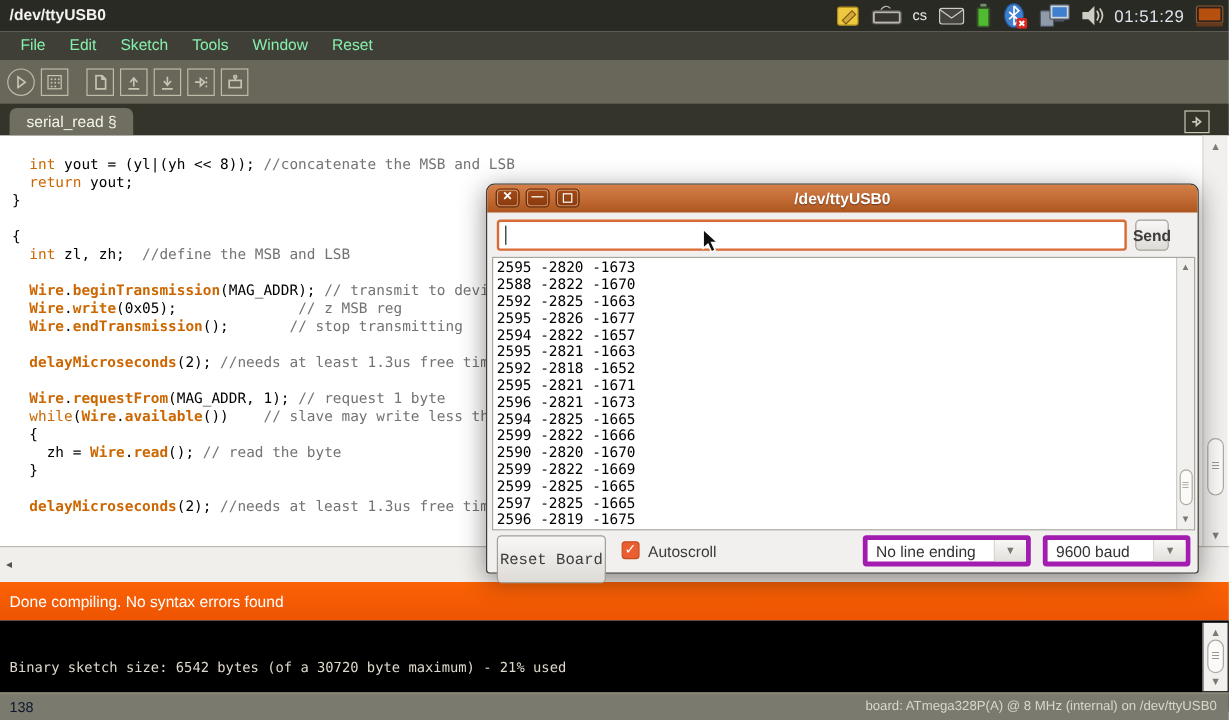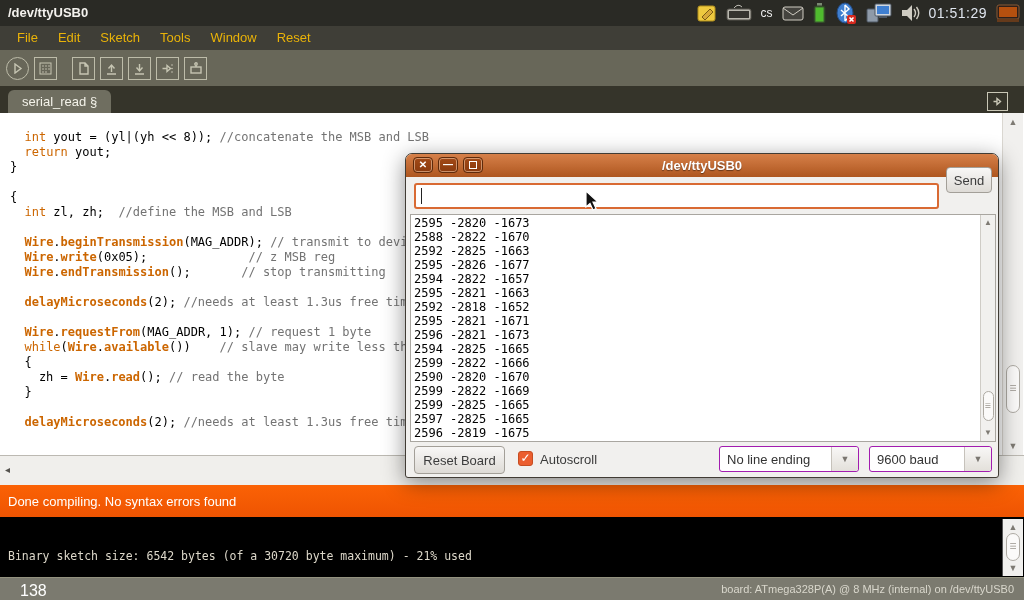--- a/index.html
+++ b/index.html
@@ -12,21 +12,21 @@
          background:#2a2a25;color:#fff;}
   .panel-title{left:8px;top:5px;font-size:13px;font-weight:bold;color:#f4f2ee;}
   .tray{right:4px;top:0;height:26px;display:flex;align-items:center;gap:9px;}
   .tray-ic{display:inline-flex;align-items:center;justify-content:center;}
   .kb-label{color:#eee;font-size:12px;}
   .clock{color:#dfe5ee;font-size:14px;letter-spacing:.5px;}
 
   
   .menubar{left:0;top:26px;width:1024px;height:24px;background:#3f3e37;
            display:flex;align-items:center;padding-left:8px;box-sizing:border-box;gap:2px;}
-  .menu-item{color:#eab308;font-size:13px;padding:2px 9px 3px 9px;text-align:center;}
+  .menu-item{color:#86efac;font-size:13px;padding:2px 9px 3px 9px;text-align:center;}
 
   
   .toolbar{left:0;top:50px;width:1024px;height:36px;background:#686759;
            display:flex;align-items:center;padding-left:6px;box-sizing:border-box;}
   .tbtn{width:23px;height:23px;border:1px solid #bdbca9;box-sizing:border-box;
         display:flex;align-items:center;justify-content:center;margin-right:5px;
         color:#c6c5b2;font-size:11px;}
   .tbtn.round{border-radius:50%;}
   .gap{width:10px;}
   .tb-glyph{stroke:#c6c5b2;fill:none;stroke-width:1.4;}
@@ -72,21 +72,21 @@
   
   .console{left:0;top:517px;width:1024px;height:76px;background:#000;}
   .console-text{left:8px;top:32px;color:#ddd8ca;
                 font-family:"DejaVu Sans Mono",monospace;font-size:11.5px;}
   .con-vscroll{right:1px;top:519px;width:21px;height:57px;background:#f1f0ee;
                border-left:1px solid #555;box-sizing:border-box;}
 
   
   .footer{left:0;top:577px;width:1024px;height:23px;background:#7b7a6f;
           border-top:1px solid #93927f;box-sizing:border-box;}
-  .footer-line{left:20px;top:4px;color:#ffffff;font-size:16px;}
+  .footer-line{left:8px;top:4px;color:#0f172a;font-size:12px;}
   .footer-board{right:10px;top:5px;color:#d9d7cc;font-size:11px;}
 
   
   .sm-win{left:405px;top:153px;width:594px;height:325px;background:#f1f0ee;
           border:1px solid #413c35;border-radius:7px 7px 3px 3px;box-sizing:border-box;
           box-shadow:0 5px 22px rgba(0,0,0,.45);}
   .sm-title{left:0;top:0;width:100%;height:23px;border-radius:6px 6px 0 0;
             background:linear-gradient(#d68049,#ae561f);
             display:flex;align-items:center;justify-content:center;
             color:#fff;font-weight:bold;font-size:13px;text-shadow:0 1px 1px rgba(0,0,0,.45);}
@@ -99,34 +99,34 @@
   .wbtn .sq{width:6px;height:6px;border:1.5px solid #fff;}
   .sm-input{left:8px;top:29px;width:525px;height:26px;background:#fff;
             border:2px solid #d96a33;border-radius:3px;box-sizing:border-box;
             font-size:13px;padding:0 6px;outline:none;color:#000;
             font-family:"Liberation Sans",sans-serif;}
   .caret{left:15px;top:34px;width:1px;height:16px;background:#222;}
   .btn{background:linear-gradient(#f8f7f6,#dedbd6);border:1px solid #a39f98;
        border-radius:4px;color:#3c3c3c;font-size:13px;
        display:flex;align-items:center;justify-content:center;box-sizing:border-box;
        font-family:"Liberation Sans",sans-serif;}
-  .sm-send{left:540px;top:13px;width:46px;height:26px;}
+  .sm-send{left:540px;top:29px;width:28px;height:26px;font-weight:bold;}
   .sm-data{left:4px;top:60px;width:586px;height:228px;background:#fff;
            border:1px solid #a9a6a0;box-sizing:border-box;overflow:hidden;}
   .sm-pre{position:absolute;left:3px;top:1px;margin:0;
           font-family:"DejaVu Sans Mono",monospace;font-size:12px;line-height:14px;color:#000;}
   .sm-vscroll{position:absolute;right:0;top:0;width:15px;height:226px;
               background:#f1f0ee;border-left:1px solid #cfccc6;box-sizing:border-box;}
   .sm-controls{left:0;top:288px;width:594px;height:35px;}
-  .sm-reset{left:8px;top:4px;width:91px;height:28px;}
+  .sm-reset{left:8px;top:4px;width:91px;height:40px;font-family:Liberation Mono, monospace;}
   .chk{left:112px;top:9px;width:15px;height:15px;border-radius:3px;
        background:#eb5e2f;border:1px solid #c64d22;box-sizing:border-box;
        color:#fff;font-size:12px;line-height:13px;text-align:center;}
   .chk-label{left:134px;top:10px;font-size:13px;color:#3b3b3b;}
-  .combo{height:26px;background:#fff;border:1px solid #a21caf;border-radius:3px;
+  .combo{height:26px;background:#fff;border:4px solid #a21caf;border-radius:3px;
          box-sizing:border-box;display:flex;}
   .combo-val{flex:1;display:flex;align-items:center;padding-left:7px;
              font-size:13px;color:#333;}
   .combo-arrow{width:26px;border-left:1px solid #c6c2bb;
                background:linear-gradient(#f8f7f6,#e3e0da);
                display:flex;align-items:center;justify-content:center;
                color:#7a7670;font-size:9px;border-radius:0 3px 3px 0;}
   .combo-ending{left:313px;top:4px;width:140px;position:absolute;}
   .combo-baud{left:463px;top:4px;width:123px;position:absolute;text-align:right;}
 

